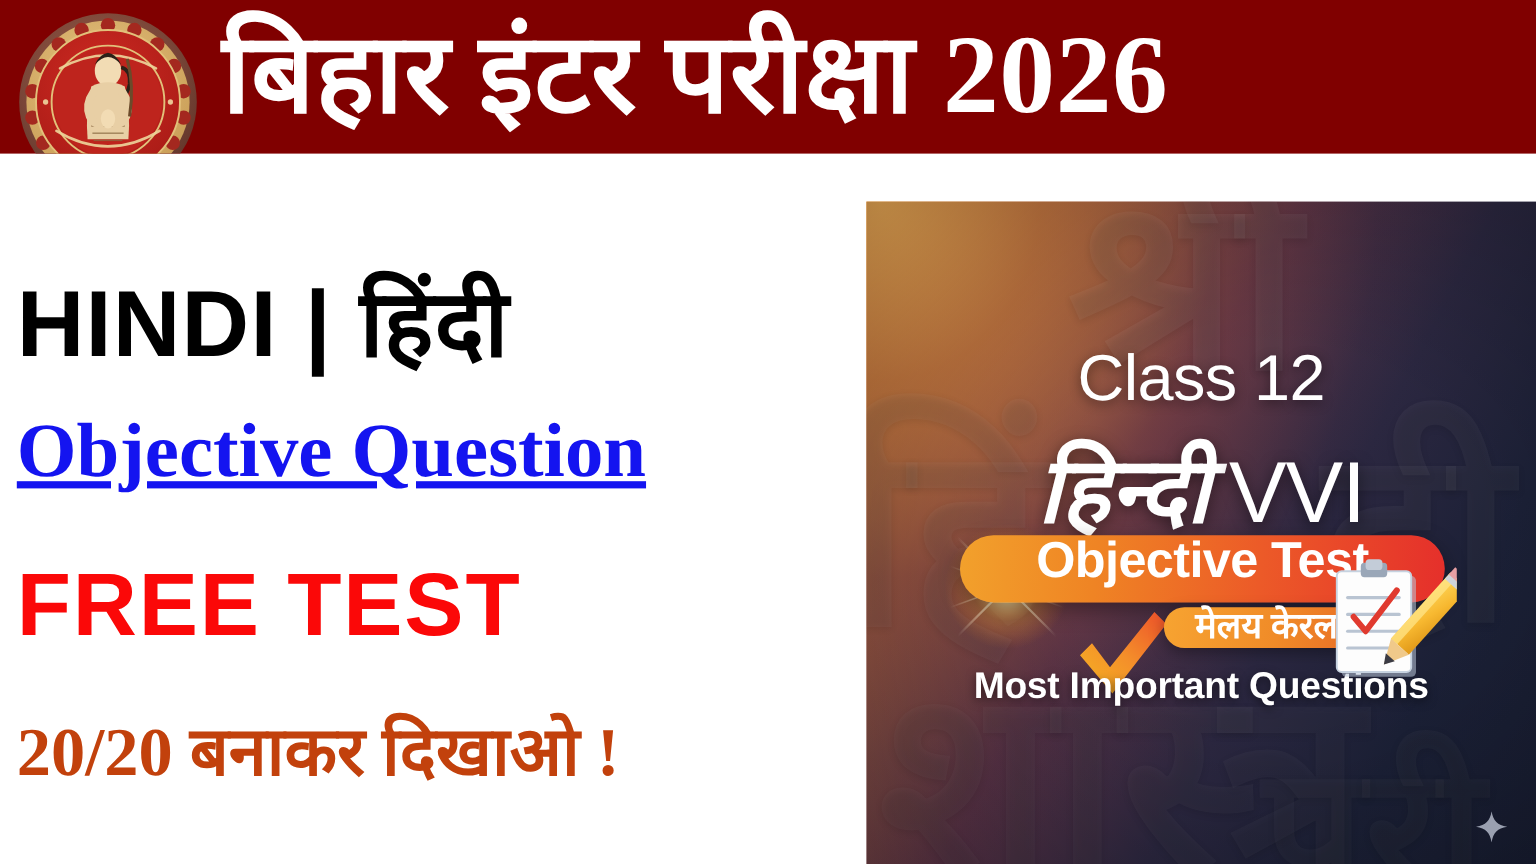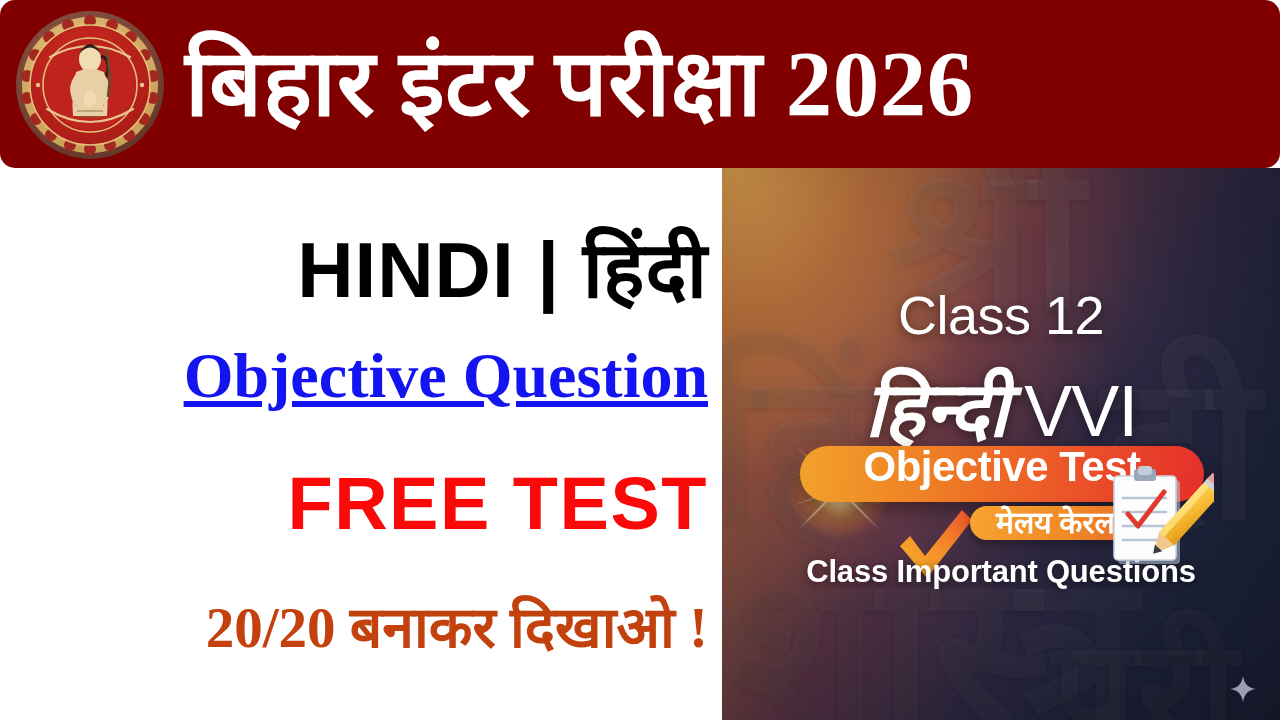--- a/index.html
+++ b/index.html
@@ -20,26 +20,25 @@
     height: 720px;
     background: #ffffff;
     overflow: hidden;
   }
 
   
   .header {
     position: absolute;
     left: 0; top: 0;
     width: 1280px;
-    height: 168px;
+    height: 128px;
     background: #800000;
     display: flex;
     align-items: center;
     overflow: hidden;
-    border-radius: 15px;
   }
 
   .logo-wrap {
     position: absolute;
     left: 14px;
     top: 9px;
     width: 152px;
     height: 152px;
   }
   .logo-svg { display: block; width: 152px; height: 152px; }
@@ -62,21 +61,21 @@
   .left-col {
     position: absolute;
     left: 0;
     top: 168px;
     width: 722px;
     height: 552px;
     background: #ffffff;
     display: flex;
     flex-direction: column;
     justify-content: center;
-    align-items: flex-end;
+    align-items: flex-start;
     padding: 0 14px;
     box-sizing: border-box;
   }
 
   .line-subject {
     font-family: "Liberation Sans", "DejaVu Sans", sans-serif;
     font-weight: 700;
     font-size: 78px;
     color: #000000;
     line-height: 1.05;
@@ -498,21 +497,21 @@
         <g transform="rotate(42 84 60)">
           <rect x="74" y="6" width="20" height="74" fill="url(#pencilG)"></rect>
           <rect x="74" y="6" width="7" height="74" fill="#ffe487" opacity="0.75"></rect>
           <rect x="74" y="0" width="20" height="9" fill="#e8a0a4"></rect>
           <rect x="74" y="8" width="20" height="5" fill="#cfd4db"></rect>
           <polygon points="74,80 94,80 84,100" fill="#f0c98a"></polygon>
           <polygon points="79,92 89,92 84,100" fill="#3b3b44"></polygon>
         </g>
       </svg>
 
-      <div class="rp-miq">Class Important Questions</div>
+      <div class="rp-miq">Most Important Questions</div>
 
       <svg class="sparkle" viewBox="0 0 26 26">
         <path d="M13 0 C14.4 8.2 17.8 11.6 26 13 C17.8 14.4 14.4 17.8 13 26 C11.6 17.8 8.2 14.4 0 13 C8.2 11.6 11.6 8.2 13 0 Z" fill="#9aa0b0"></path>
       </svg>
 
     </div>
   </div>
 
 </div>
 

